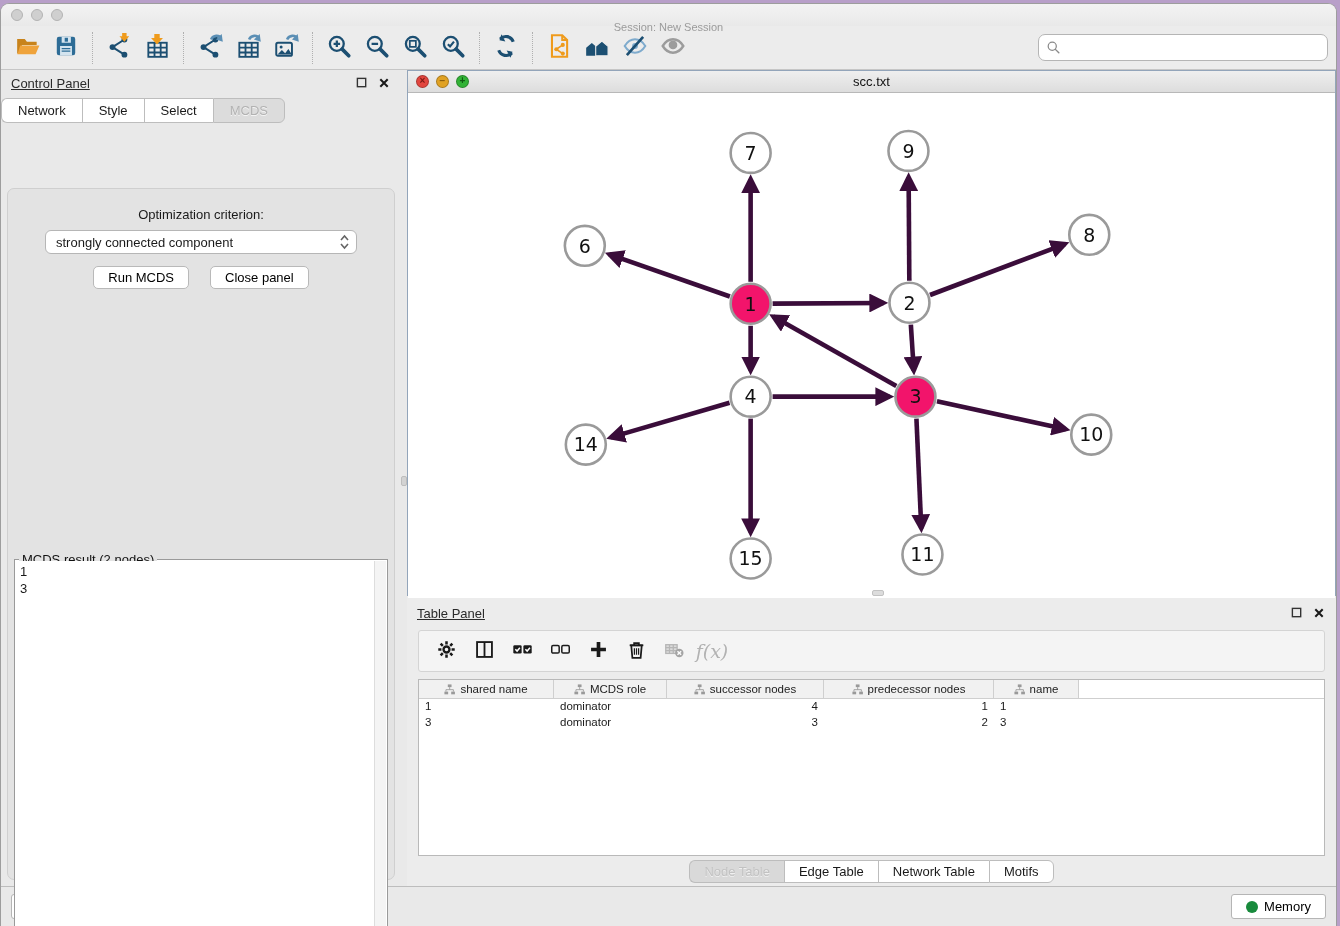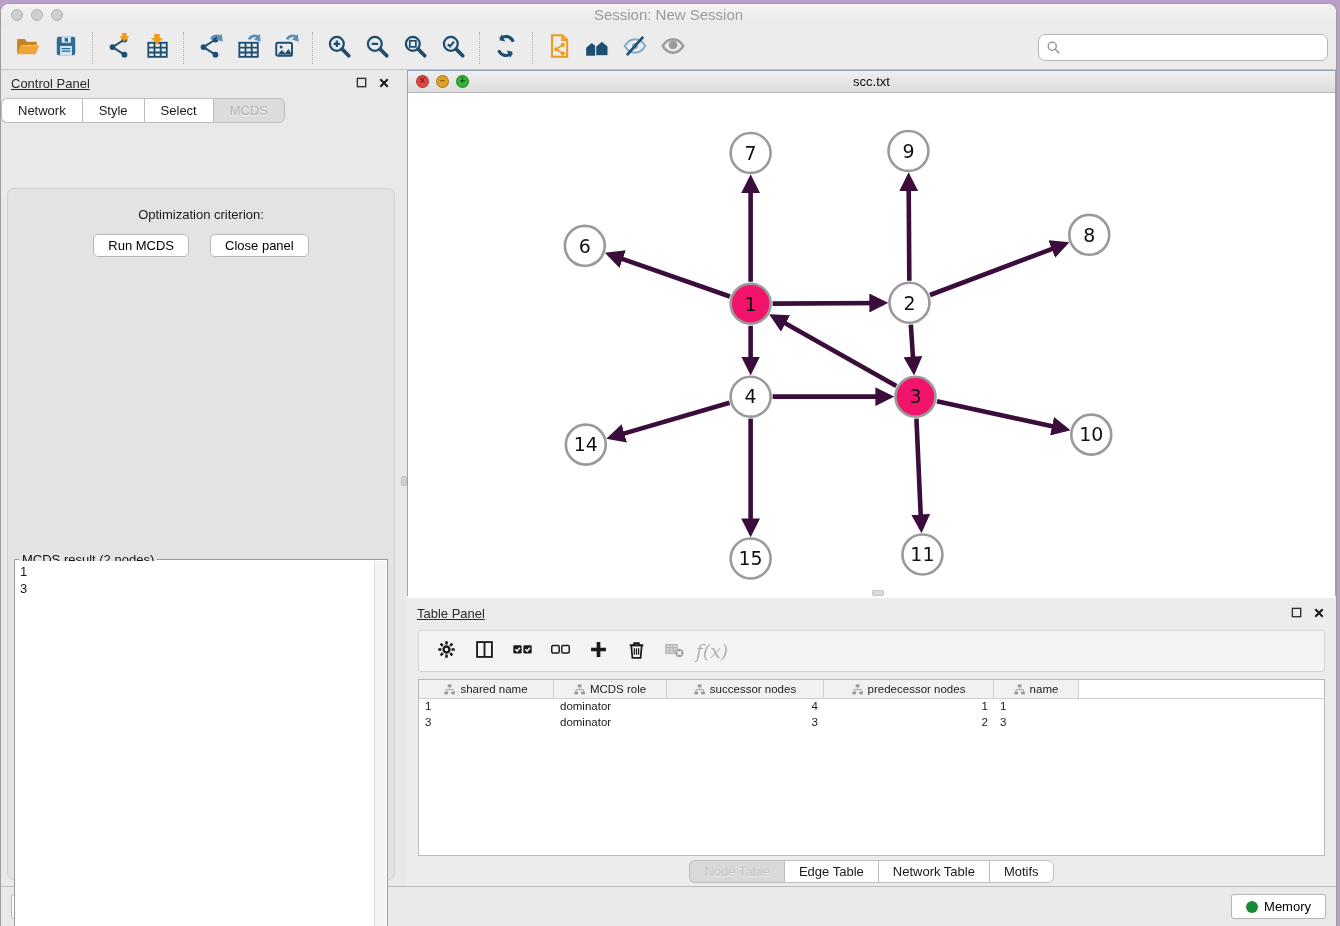--- a/index.html
+++ b/index.html
@@ -4,21 +4,21 @@
 <style>
   * { margin:0; padding:0; box-sizing:border-box; }
   html,body { width:1340px; height:926px; overflow:hidden; }
   body { background:#b89fc9; font-family:"Liberation Sans", sans-serif; color:#1a1a1a; position:relative; }
   .app-window { position:absolute; top:3px; left:0; right:3px; bottom:0; background:#ececec; border-radius:9px 9px 0 0; overflow:hidden; display:flex; flex-direction:column; border:1px solid #9d9d9d; border-bottom:none; }
 
   
   .titlebar { height:22px; background:linear-gradient(#f3f3f3,#e9e9e9); position:relative; flex:0 0 auto; }
   .tl-group { position:absolute; left:10px; top:5px; display:flex; gap:8px; }
   .tl { width:12px; height:12px; border-radius:50%; background:#cfcfcf; border:1px solid #b3b3b3; }
-  .title-text { text-align:center; line-height:22px; font-size:15px; color:#9b9b9b; }
+  .title-text { text-align:center; line-height:22px; font-size:11px; color:#9b9b9b;margin-top:12px; }
 
   
   .toolbar { height:44px; background:#ececec; border-bottom:1px solid #c6c6c6; display:flex; align-items:center; padding:0 8px; flex:0 0 auto; }
   .tb-btn { width:38px; height:36px; display:flex; align-items:center; justify-content:center; background:none; border:none; cursor:pointer; }
   .tb-btn svg { width:26px; height:26px; }
   .tb-sep { width:1px; height:32px; border-left:1px dotted #b0b0b0; margin:0 7px; }
   .search-wrap { margin-left:auto; position:relative; }
   .search-input { width:290px; height:27px; border:1px solid #b5b5b5; border-radius:7px; background:#fff; padding:0 8px 0 28px; font-size:13px; outline:none; }
   .search-glyph { position:absolute; left:8px; top:6px; width:15px; height:15px; }
 
@@ -272,20 +272,27 @@
         </span>
       </div>
       <div class="cp-tabs" id="cp-tabs">
           <div class="cp-tab">Network</div>
           <div class="cp-tab">Style</div>
           <div class="cp-tab">Select</div>
           <div class="cp-tab active">MCDS</div>
         </div>
       <div class="cp-content">
         <div class="opt-label">Optimization criterion:</div>
+        <div class="dropdown">
+          <span class="dd-label">strongly connected component</span>
+          <svg width="11" height="16" viewBox="0 0 11 16">
+              <path d="M2 6l3.5-4L9 6" fill="none" stroke="#666" stroke-width="1.6"></path>
+              <path d="M2 10l3.5 4L9 10" fill="none" stroke="#666" stroke-width="1.6"></path>
+            </svg>
+        </div>
         <div class="btn-row">
           <button class="push-btn">Run MCDS</button>
           <button class="push-btn">Close panel</button>
         </div>
         <div class="result-fieldset">
           <span class="result-legend">MCDS result (2 nodes)</span>
           <div class="result-area" id="result-lines">
               <div>1</div>
               <div>3</div>
             </div>

